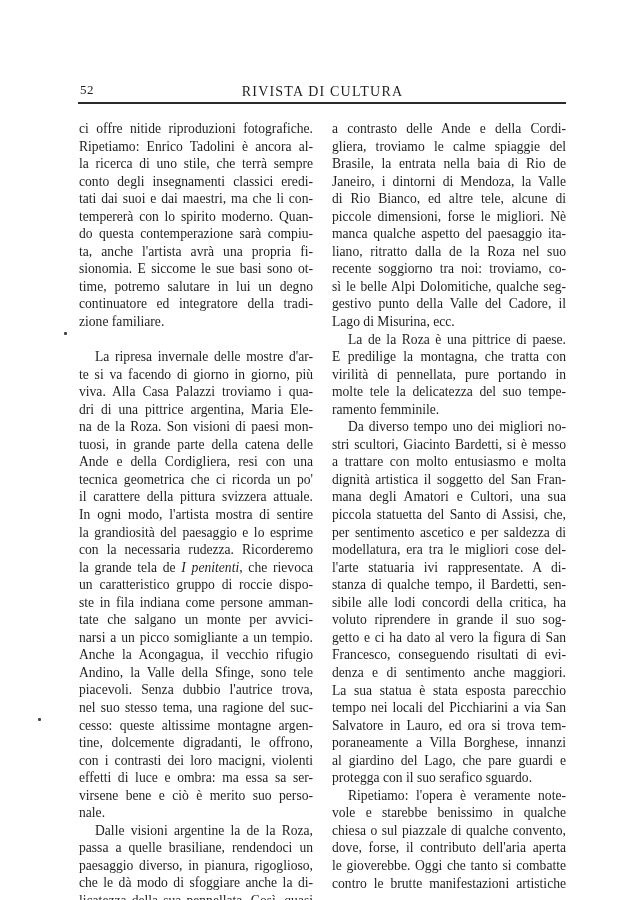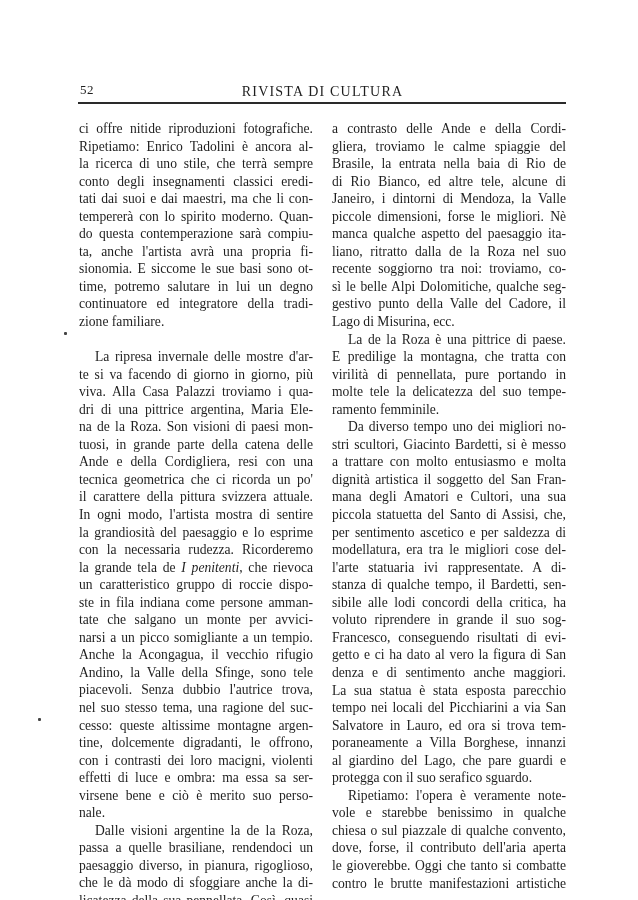--- a/index.html
+++ b/index.html
@@ -85,22 +85,22 @@
       <span class="line">paesaggio diverso, in pianura, rigoglioso,</span>
       <span class="line">che le dà modo di sfoggiare anche la di-</span>
       <span class="line">licatezza della sua pennellata. Così, quasi</span>
     </p>
   </div>
 <div class="col col-right" id="col-right">
     <p>
       <span class="line">a contrasto delle Ande e della Cordi-</span>
       <span class="line">gliera, troviamo le calme spiaggie del</span>
       <span class="line">Brasile, la entrata nella baia di Rio de</span>
+      <span class="line">Janeiro, i dintorni di Mendoza, la Valle</span>
       <span class="line">di Rio Bianco, ed altre tele, alcune di</span>
-      <span class="line">Janeiro, i dintorni di Mendoza, la Valle</span>
       <span class="line">piccole dimensioni, forse le migliori. Nè</span>
       <span class="line">manca qualche aspetto del paesaggio ita-</span>
       <span class="line">liano, ritratto dalla de la Roza nel suo</span>
       <span class="line">recente soggiorno tra noi: troviamo, co-</span>
       <span class="line">sì le belle Alpi Dolomitiche, qualche seg-</span>
       <span class="line">gestivo punto della Valle del Cadore, il</span>
       <span class="line last">Lago di Misurina, ecc.</span>
     </p>
     <p>
       <span class="line" style="padding-left: 16px;">La de la Roza è una pittrice di paese.</span>
@@ -115,22 +115,22 @@
       <span class="line">a trattare con molto entusiasmo e molta</span>
       <span class="line">dignità artistica il soggetto del San Fran-</span>
       <span class="line">mana degli Amatori e Cultori, una sua</span>
       <span class="line">piccola statuetta del Santo di Assisi, che,</span>
       <span class="line">per sentimento ascetico e per saldezza di</span>
       <span class="line">modellatura, era tra le migliori cose del-</span>
       <span class="line">l'arte statuaria ivi rappresentate. A di-</span>
       <span class="line">stanza di qualche tempo, il Bardetti, sen-</span>
       <span class="line">sibile alle lodi concordi della critica, ha</span>
       <span class="line">voluto riprendere in grande il suo sog-</span>
+      <span class="line">getto e ci ha dato al vero la figura di San</span>
       <span class="line">Francesco, conseguendo risultati di evi-</span>
-      <span class="line">getto e ci ha dato al vero la figura di San</span>
       <span class="line">denza e di sentimento anche maggiori.</span>
       <span class="line">La sua statua è stata esposta parecchio</span>
       <span class="line">tempo nei locali del Picchiarini a via San</span>
       <span class="line">Salvatore in Lauro, ed ora si trova tem-</span>
       <span class="line">poraneamente a Villa Borghese, innanzi</span>
       <span class="line">al giardino del Lago, che pare guardi e</span>
       <span class="line last">protegga con il suo serafico sguardo.</span>
     </p>
     <p>
       <span class="line" style="padding-left: 16px;">Ripetiamo: l'opera è veramente note-</span>

